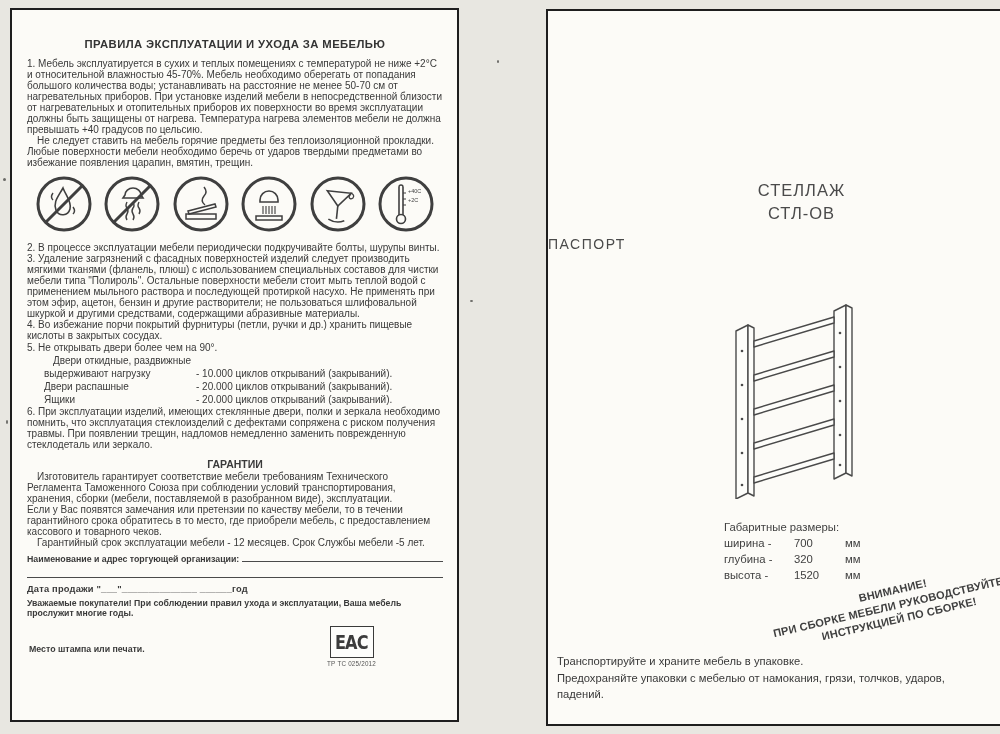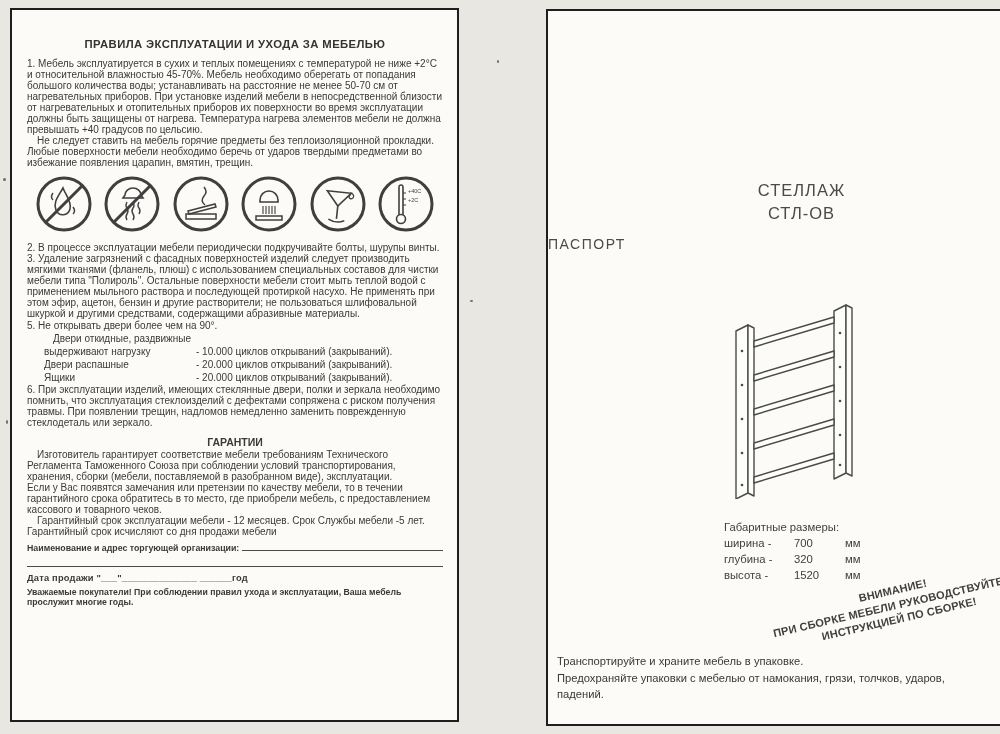--- a/index.html
+++ b/index.html
@@ -116,20 +116,21 @@
         <path d="M24 14 a2 2 0 0 1 4 0" stroke-width="1.4"></path>
         <circle cx="26" cy="46" r="4.5" stroke-width="1.6"></circle>
         <path d="M28 20 h3 M28 26 h3 M28 32 h3" stroke-width="1.1"></path>
         <text x="33" y="20" font-size="5.5" fill="#3f3f3f" stroke="none">+40C</text>
         <text x="33" y="29" font-size="5.5" fill="#3f3f3f" stroke="none">+2C</text>
       </svg>
     </div>
 
     <p>2. В процессе эксплуатации  мебели периодически подкручивайте  болты, шурупы винты.</p>
     <p>3. Удаление загрязнений с фасадных поверхностей изделий следует производить мягкими тканями (фланель, плюш) с использованием специальных составов для чистки мебели типа "Полироль". Остальные поверхности мебели стоит мыть теплой водой с применением мыльного раствора и последующей протиркой насухо. Не применять при этом эфир, ацетон, бензин и другие растворители; не пользоваться шлифовальной шкуркой и другими средствами, содержащими абразивные материалы.</p>
+    <p>4. Во избежание порчи покрытий фурнитуры (петли, ручки и др.) хранить пищевые кислоты в закрытых сосудах.</p>
 
     <div class="item5">
       <div>5. Не открывать двери более чем на 90°.</div>
       <div class="i5-l2">Двери откидные, раздвижные</div>
       <div class="i5-row">
         <span class="i5-lbl">выдерживают нагрузку</span>
         <span>- 10.000 циклов открываний (закрываний).</span>
       </div>
       <div class="i5-row">
         <span class="i5-lbl">Двери распашные</span>
@@ -140,31 +141,39 @@
         <span>- 20.000 циклов открываний (закрываний).</span>
       </div>
     </div>
 
     <p>6. При эксплуатации изделий, имеющих стеклянные двери, полки и зеркала необходимо помнить, что эксплуатация стеклоизделий с дефектами сопряжена с риском получения травмы. При появлении трещин, надломов немедленно заменить поврежденную стеклодеталь или зеркало.</p>
 
     <div class="gar-head">ГАРАНТИИ</div>
     <p class="ti">Изготовитель гарантирует соответствие мебели требованиям Технического Регламента Таможенного Союза  при соблюдении условий транспортирования, хранения, сборки (мебели, поставляемой в разобранном виде), эксплуатации.</p>
     <p>Если у Вас появятся замечания или претензии по качеству мебели, то в течении гарантийного срока обратитесь в то место, где приобрели мебель, с предоставлением кассового и товарного чеков.</p>
     <p class="ti">Гарантийный срок эксплуатации мебели - 12 месяцев. Срок Службы мебели -5 лет.</p>
-    <p>Гарантийный срок исчисляют со дня продажи мебели</p>
 
     <div class="org-row">
       <span class="org-lbl">Наименование и адрес торгующей организации:</span>
       <span class="fill"></span>
     </div>
     <div class="full-line"></div>
 
     <div class="date-line">Дата продажи "___"______________  ______год</div>
     <div class="customers">Уважаемые покупатели! При соблюдении правил ухода и эксплуатации, Ваша мебель прослужит многие годы.</div>
 
+    <div class="bottom-row">
+      <span class="stamp">Место штампа или печати.</span>
+      <div class="eac-wrap">
+        <div class="eac-box">
+          <span>ЕАС</span>
+        </div>
+        <div class="eac-reg">ТР ТС 025/2012</div>
+      </div>
+    </div>
   </div>
 
   <div class="page page-right">
     <div class="rp-title">
       <div>СТЕЛЛАЖ</div>
       <div>СТЛ-ОВ</div>
     </div>
     <div class="rp-passport">ПАСПОРТ</div>
 
     <svg class="shelf" width="185" height="210" viewBox="0 0 185 210" fill="#fdfdfa" stroke="#4a4a4a" stroke-width="1.4" stroke-linejoin="round">

